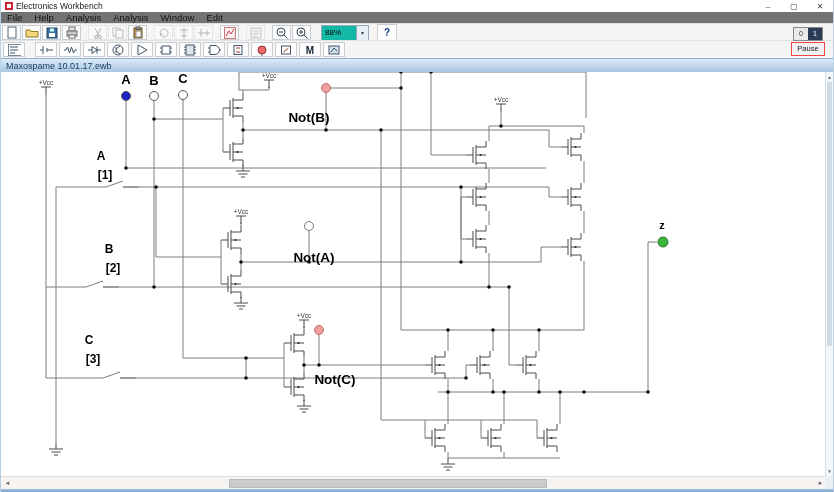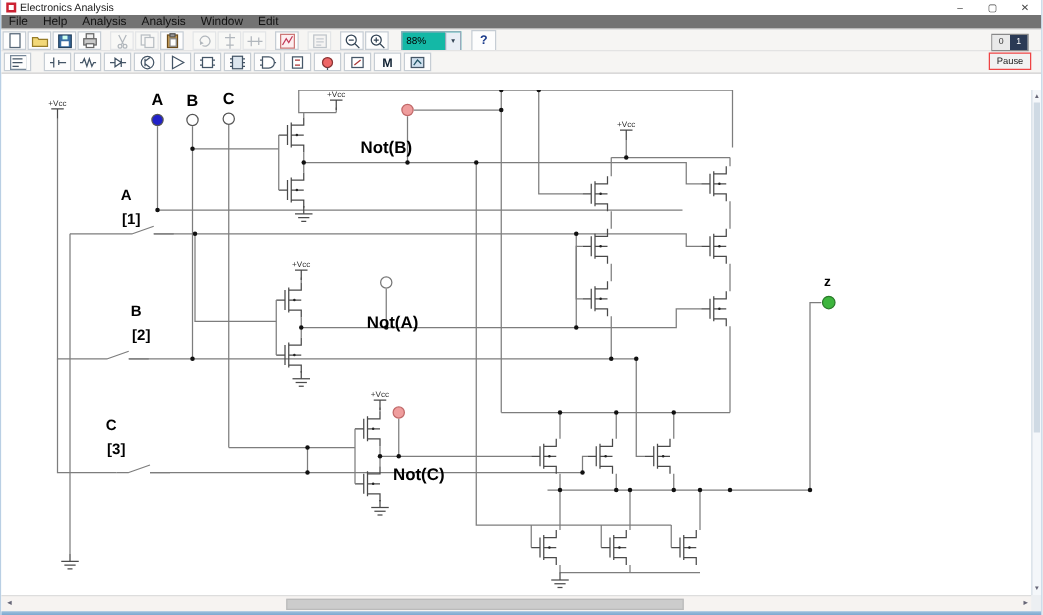--- a/index.html
+++ b/index.html
@@ -60,21 +60,21 @@
   #bottomstrip{position:absolute;left:0;top:489px;width:100%;height:3px;background:linear-gradient(#9dc0de,#7da9cf);}
   svg text{font-family:"Liberation Sans","DejaVu Sans",sans-serif;}
 </style>
 </head>
 <body>
 
 <div id="app">
 
   <div id="titlebar">
     <span class="app-ico"></span>
-    <span>Electronics Analysis</span>
+    <span>Electronics Workbench</span>
     <span id="win-controls">
       <span>–</span>
       <span>▢</span>
       <span>✕</span>
     </span>
   </div>
 
   <div id="menubar">
       <span class="mi">File</span>
       <span class="mi">Help</span>
@@ -265,20 +265,23 @@
         </svg>
       </span>
     </div>
 
   <div id="power-sw">
     <span class="c0">0</span>
     <span class="c1">1</span>
   </div>
   <div id="pause-btn">Pause</div>
 
+  <div id="doc-titlebar">
+    <span>Maxospame 10.01.17.ewb</span>
+  </div>
 
   <div id="canvas"><svg width="826" height="404" viewBox="0 72 826 404">
         <polyline points="45,95 45,287 75,287" fill="none" stroke="#7d7d7d" stroke-width="1"></polyline>
         <polyline points="45,287 45,378 92,378" fill="none" stroke="#7d7d7d" stroke-width="1"></polyline>
         <polyline points="55,187 55,443" fill="none" stroke="#7d7d7d" stroke-width="1"></polyline>
         <polyline points="55,187 95,187" fill="none" stroke="#7d7d7d" stroke-width="1"></polyline>
         <polyline points="125,101 125,168" fill="none" stroke="#7d7d7d" stroke-width="1"></polyline>
         <polyline points="125,168 545,168" fill="none" stroke="#7d7d7d" stroke-width="1"></polyline>
         <polyline points="153,101 153,287" fill="none" stroke="#7d7d7d" stroke-width="1"></polyline>
         <polyline points="182,100 182,358" fill="none" stroke="#7d7d7d" stroke-width="1"></polyline>

